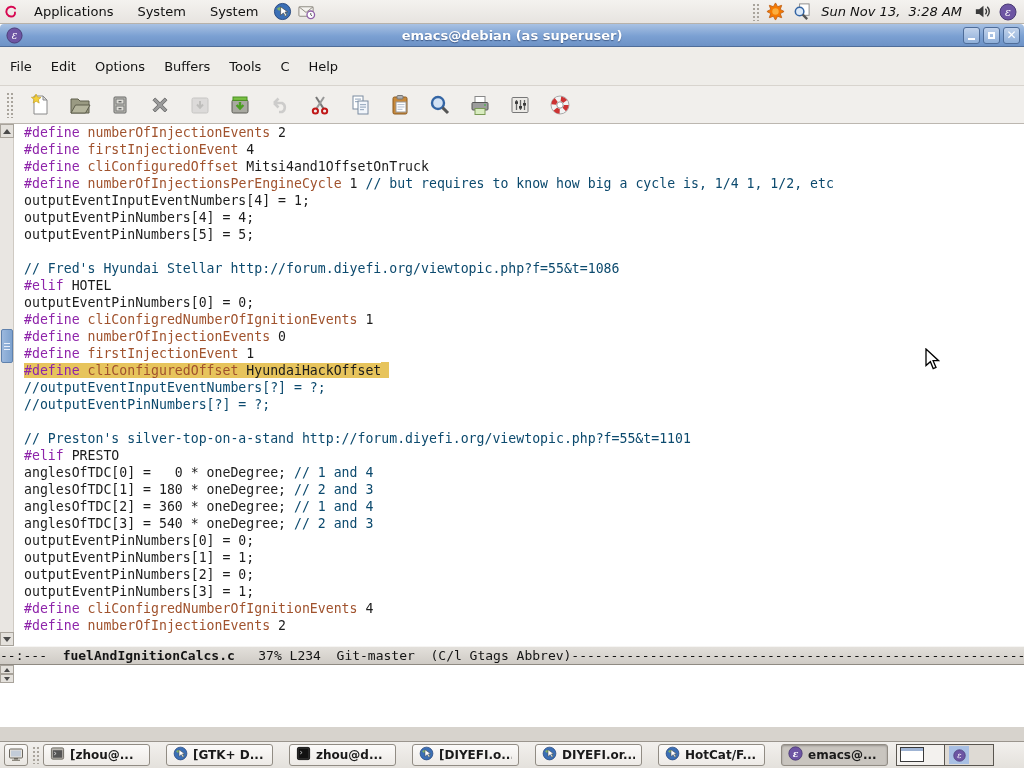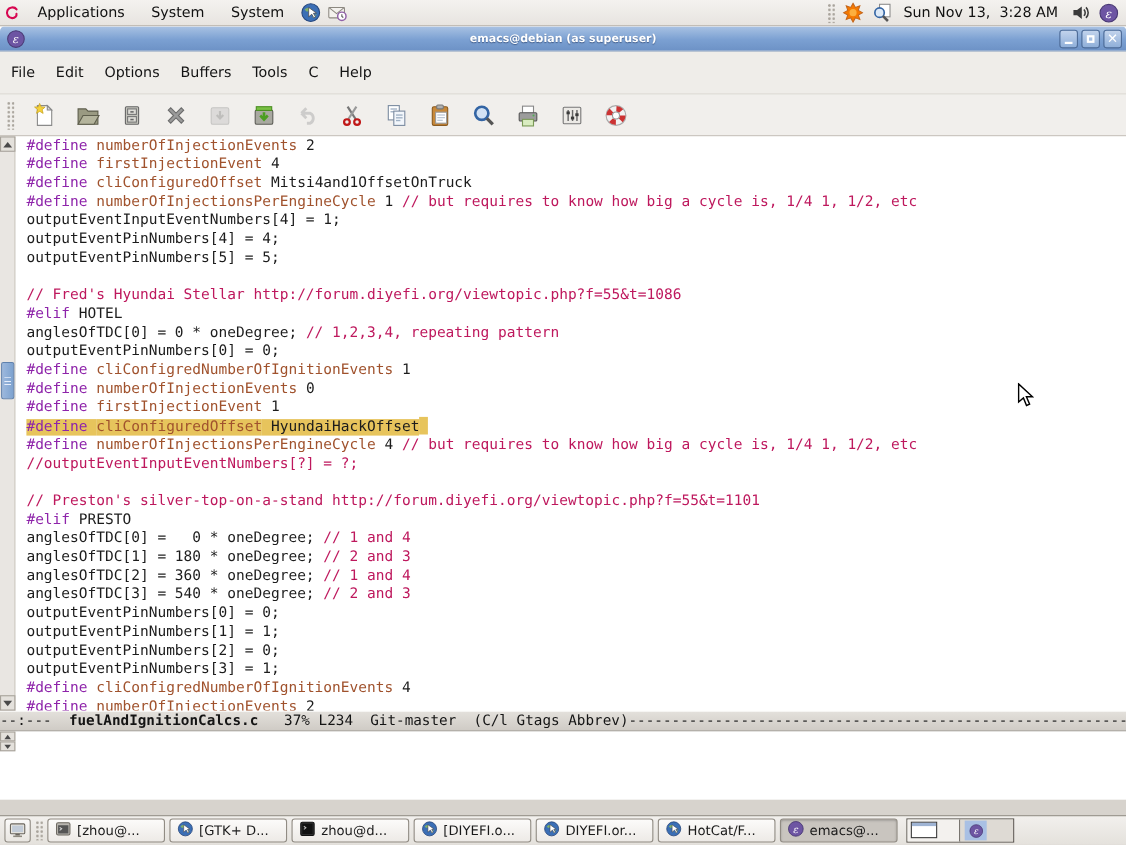--- a/index.html
+++ b/index.html
@@ -9,30 +9,30 @@
   
   .panel { position:absolute; top:0; left:0; width:1024px; height:24px;
     background:linear-gradient(#f4f2ef,#e7e4e0); border-bottom:1px solid #b7b2aa;
     display:flex; align-items:center; font-size:13px; color:#111; }
   .panel-left { display:flex; align-items:center; gap:4px; }
   .panel-menu { padding:3px 10px; cursor:default; }
   .panel-right { margin-left:auto; display:flex; align-items:center; gap:6px; padding-right:6px; }
   .grip { width:7px; height:18px;
     background-image:radial-gradient(circle,#a9a49c 1px,transparent 1.3px);
     background-size:4px 4px; }
-  .clock { white-space:pre; padding:0 4px; }
+  .clock { white-space:pre; padding:0 4px;font-style:italic; }
   .picon { width:20px; height:20px; display:inline-flex; align-items:center; justify-content:center; }
 
   
   .window { position:absolute; top:24px; left:0; width:1024px; height:703px; background:#fff; }
   .titlebar { height:23px; background:linear-gradient(#a9c2e3,#7ba0d2 55%,#6d92c6);
     border-bottom:1px solid #4e6globalThis (#4e6globalThis); border-bottom:1px solid #4f6d99;
     border-radius:4px 4px 0 0; display:flex; align-items:center; padding:0 4px; }
   .title-text { position:absolute; left:0; right:0; text-align:center; color:#fff;
-    font-weight:bold; font-size:10px; text-shadow:0 1px 1px rgba(20,40,80,.55); }
+    font-weight:bold; font-size:13px; text-shadow:0 1px 1px rgba(20,40,80,.55); }
   .winbtns { margin-left:auto; display:flex; gap:3px; z-index:2; }
   .winbtn { width:17px; height:17px; border:1px solid #4f6d99; border-radius:3px;
     background:linear-gradient(#c2d3ec,#8fafd9); position:relative; }
   .winbtn .g-min { position:absolute; left:4px; right:4px; bottom:3px; height:2px; background:#fff; }
   .winbtn .g-max { position:absolute; left:4px; top:4px; width:7px; height:7px; border:2px solid #fff; }
   .winbtn .g-close { position:absolute; inset:0; color:#fff; font-size:12px; line-height:15px; text-align:center; font-weight:bold; }
 
   .menubar { height:39px; background:#efede9; border-bottom:1px solid #d8d4ce;
     display:flex; align-items:center; font-size:13px; color:#141414; }
   .menu-item { padding:4px 9px; margin-left:1px; }
@@ -54,21 +54,21 @@
   .thumb { position:absolute; left:1px; top:205px; width:12px; height:34px; border-radius:2px;
     border:1px solid #5f81ad; background:linear-gradient(90deg,#9cb8dd,#7da2cf); }
   .thumb::after { content:""; position:absolute; left:2px; right:2px; top:13px; height:8px;
     background:repeating-linear-gradient(#e7eefb 0 1px, transparent 1px 3px); }
 
   .code { flex:1; padding-left:10px; font-family:"DejaVu Sans Mono", monospace;
     font-size:13.2px; line-height:17px; overflow:hidden; }
   .line { height:17px; white-space:pre; }
   .k { color:#8e24aa; }           
   .v { color:#a0522d; }           
-  .c { color:#be185d;margin-top:28px; }           
+  .c { color:#0c4a6e;margin-top:28px; }           
   .t { color:#1c1c1c; }           
   .line.hl span { background:#e7c45c; }
   .cursor { display:inline-block; width:8px; height:16px; background:#000; vertical-align:-3px; }
 
   .modeline { height:19px; background:linear-gradient(#e3e0db,#cfcbc5);
     border-top:1px solid #f6f5f3; border-bottom:1px solid #8f8a82;
     font-family:"DejaVu Sans Mono", monospace; font-size:13px; color:#141414;
     white-space:pre; overflow:hidden; line-height:17px; }
   .modeline b { font-weight:bold; }
 
@@ -323,28 +323,27 @@
         <div class="line"><span class="k">#define </span><span class="v">numberOfInjectionEvents</span><span class="t"> 2</span></div>
         <div class="line"><span class="k">#define </span><span class="v">firstInjectionEvent</span><span class="t"> 4</span></div>
         <div class="line"><span class="k">#define </span><span class="v">cliConfiguredOffset</span><span class="t"> Mitsi4and1OffsetOnTruck</span></div>
         <div class="line"><span class="k">#define </span><span class="v">numberOfInjectionsPerEngineCycle</span><span class="t"> 1 </span><span class="c">// but requires to know how big a cycle is, 1/4 1, 1/2, etc</span></div>
         <div class="line"><span class="t">outputEventInputEventNumbers[4] = 1;</span></div>
         <div class="line"><span class="t">outputEventPinNumbers[4] = 4;</span></div>
         <div class="line"><span class="t">outputEventPinNumbers[5] = 5;</span></div>
         <div class="line"></div>
         <div class="line"><span class="c">// Fred's Hyundai Stellar http://forum.diyefi.org/viewtopic.php?f=55&amp;t=1086</span></div>
         <div class="line"><span class="k">#elif </span><span class="t">HOTEL</span></div>
-        <div class="line"><span class="t">anglesOfTDC[0] = 0 * oneDegree; </span><span class="c">// 1,2,3,4, repeating pattern</span></div>
         <div class="line"><span class="t">outputEventPinNumbers[0] = 0;</span></div>
         <div class="line"><span class="k">#define </span><span class="v">cliConfigredNumberOfIgnitionEvents</span><span class="t"> 1</span></div>
         <div class="line"><span class="k">#define </span><span class="v">numberOfInjectionEvents</span><span class="t"> 0</span></div>
         <div class="line"><span class="k">#define </span><span class="v">firstInjectionEvent</span><span class="t"> 1</span></div>
         <div class="line hl"><span class="k">#define </span><span class="v">cliConfiguredOffset</span><span class="t"> HyundaiHackOffset</span><span class="cursor"></span></div>
-        <div class="line"><span class="k">#define </span><span class="v">numberOfInjectionsPerEngineCycle</span><span class="t"> 4 </span><span class="c">// but requires to know how big a cycle is, 1/4 1, 1/2, etc</span></div>
         <div class="line"><span class="c">//outputEventInputEventNumbers[?] = ?;</span></div>
+        <div class="line"><span class="c">//outputEventPinNumbers[?] = ?;</span></div>
         <div class="line"></div>
         <div class="line"><span class="c">// Preston's silver-top-on-a-stand http://forum.diyefi.org/viewtopic.php?f=55&amp;t=1101</span></div>
         <div class="line"><span class="k">#elif </span><span class="t">PRESTO</span></div>
         <div class="line"><span class="t">anglesOfTDC[0] =   0 * oneDegree; </span><span class="c">// 1 and 4</span></div>
         <div class="line"><span class="t">anglesOfTDC[1] = 180 * oneDegree; </span><span class="c">// 2 and 3</span></div>
         <div class="line"><span class="t">anglesOfTDC[2] = 360 * oneDegree; </span><span class="c">// 1 and 4</span></div>
         <div class="line"><span class="t">anglesOfTDC[3] = 540 * oneDegree; </span><span class="c">// 2 and 3</span></div>
         <div class="line"><span class="t">outputEventPinNumbers[0] = 0;</span></div>
         <div class="line"><span class="t">outputEventPinNumbers[1] = 1;</span></div>
         <div class="line"><span class="t">outputEventPinNumbers[2] = 0;</span></div>
@@ -371,21 +370,21 @@
 <div class="taskbar">
   <span class="showdesk">
     <svg width="16" height="16" viewBox="0 0 16 16">
         <rect x="1.5" y="2" width="13" height="9" rx="1" fill="#e8e5df" stroke="#6b675f"></rect>
         <rect x="3" y="3.5" width="10" height="6" fill="#c3ccd8"></rect>
         <rect x="6" y="11" width="4" height="1.6" fill="#6b675f"></rect>
         <rect x="4" y="12.6" width="8" height="1.4" fill="#8d897f"></rect>
       </svg>
   </span>
   <span class="grip"></span>
-  <div id="tasklist" style="display:flex;gap:4px;">
+  <div id="tasklist" style="display:flex;gap:16px;font-weight:bold;">
       <div class="task">
         <span><svg width="15" height="15" viewBox="0 0 16 16">
             <rect x="1.5" y="2" width="13" height="12" rx="1.5" fill="#b9b6b0" stroke="#6b675f"></rect>
             <rect x="3" y="4.5" width="10" height="8" fill="#555"></rect>
             <path d="M4.5 6.5 l2 1.5 -2 1.5" stroke="#ddd" fill="none" stroke-width="1"></path>
           </svg></span>
         <span class="tlabel">[zhou@...</span>
       </div>
       <div class="task">
         <span><svg width="15" height="15" viewBox="0 0 20 20">

